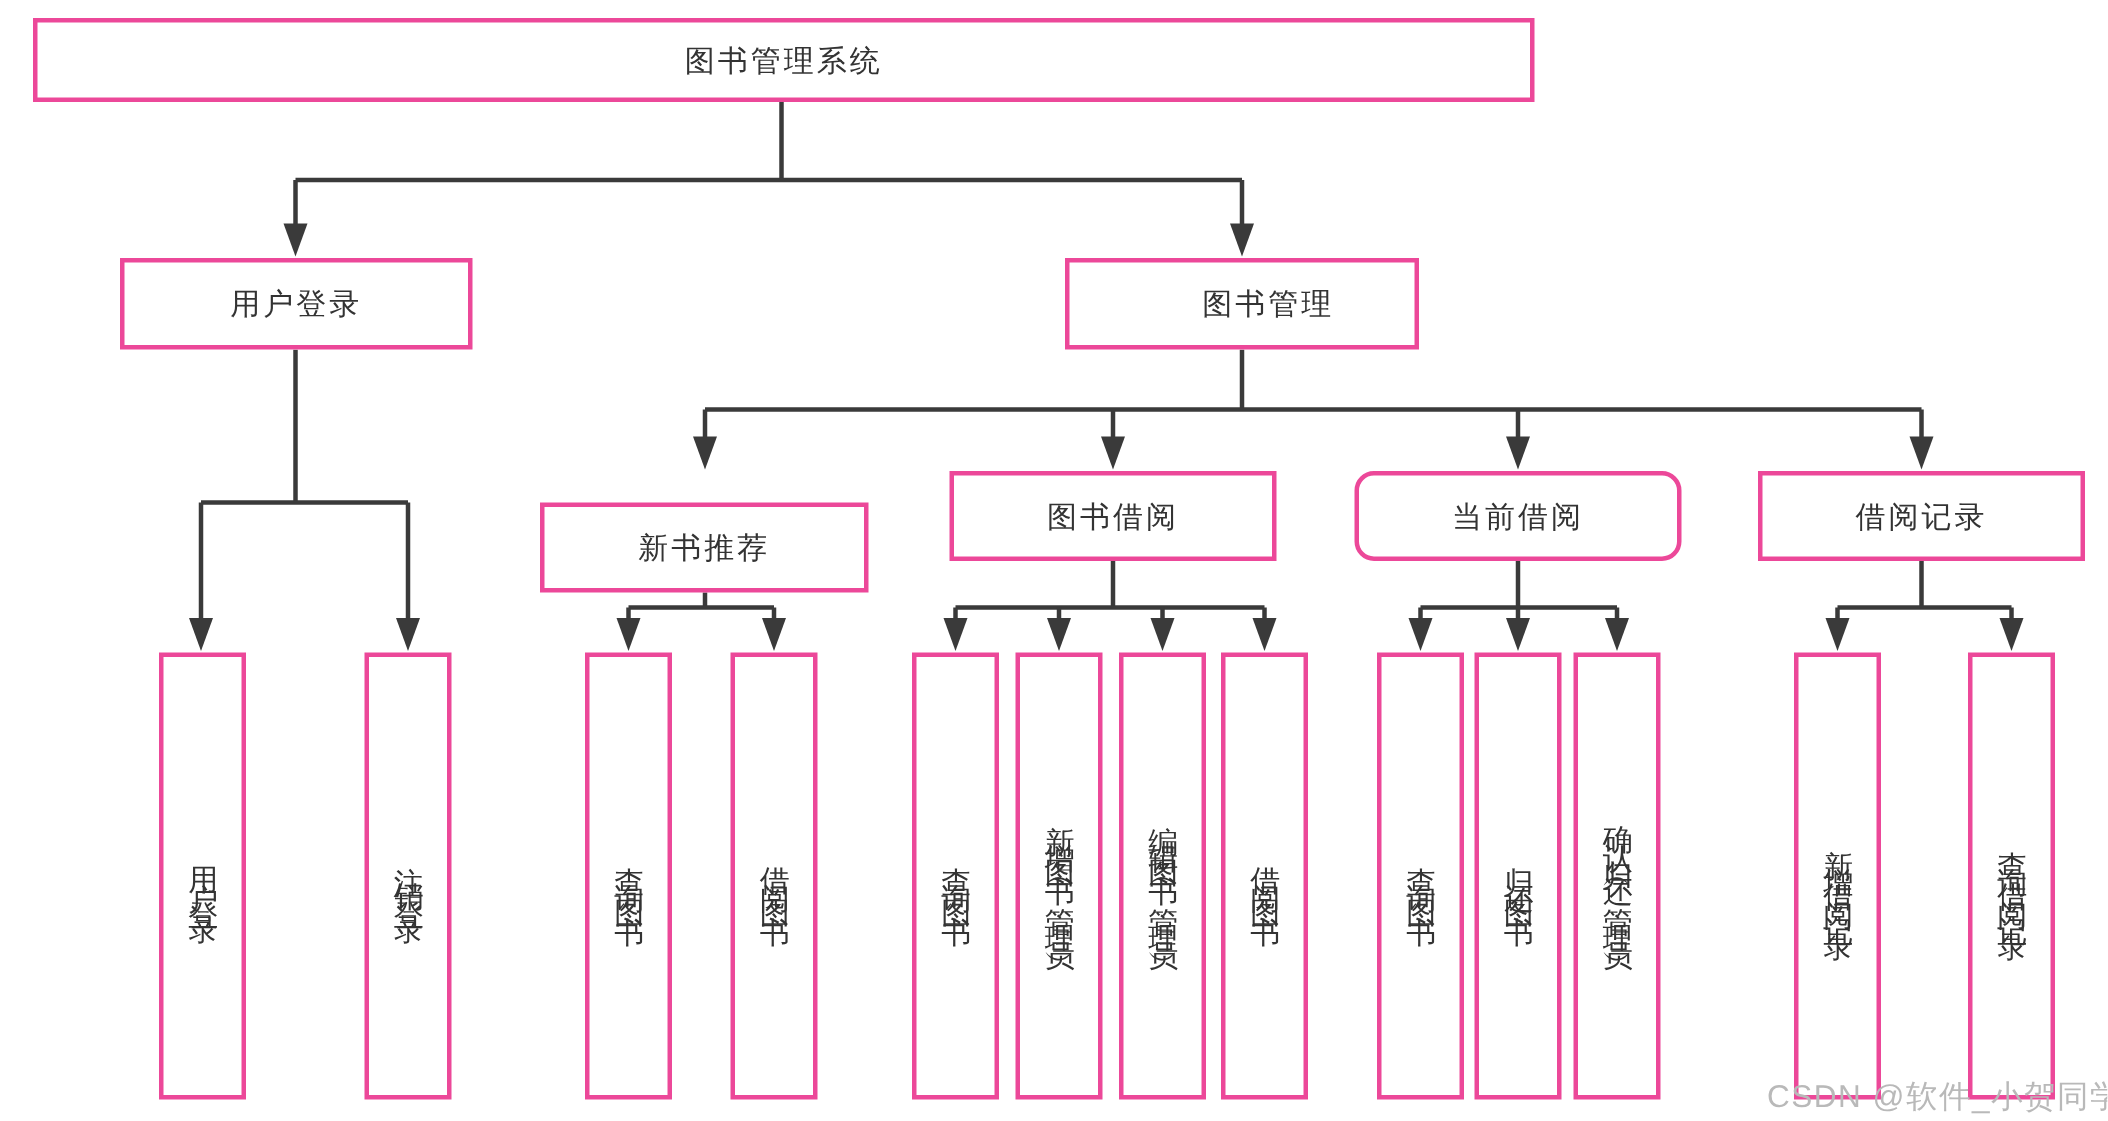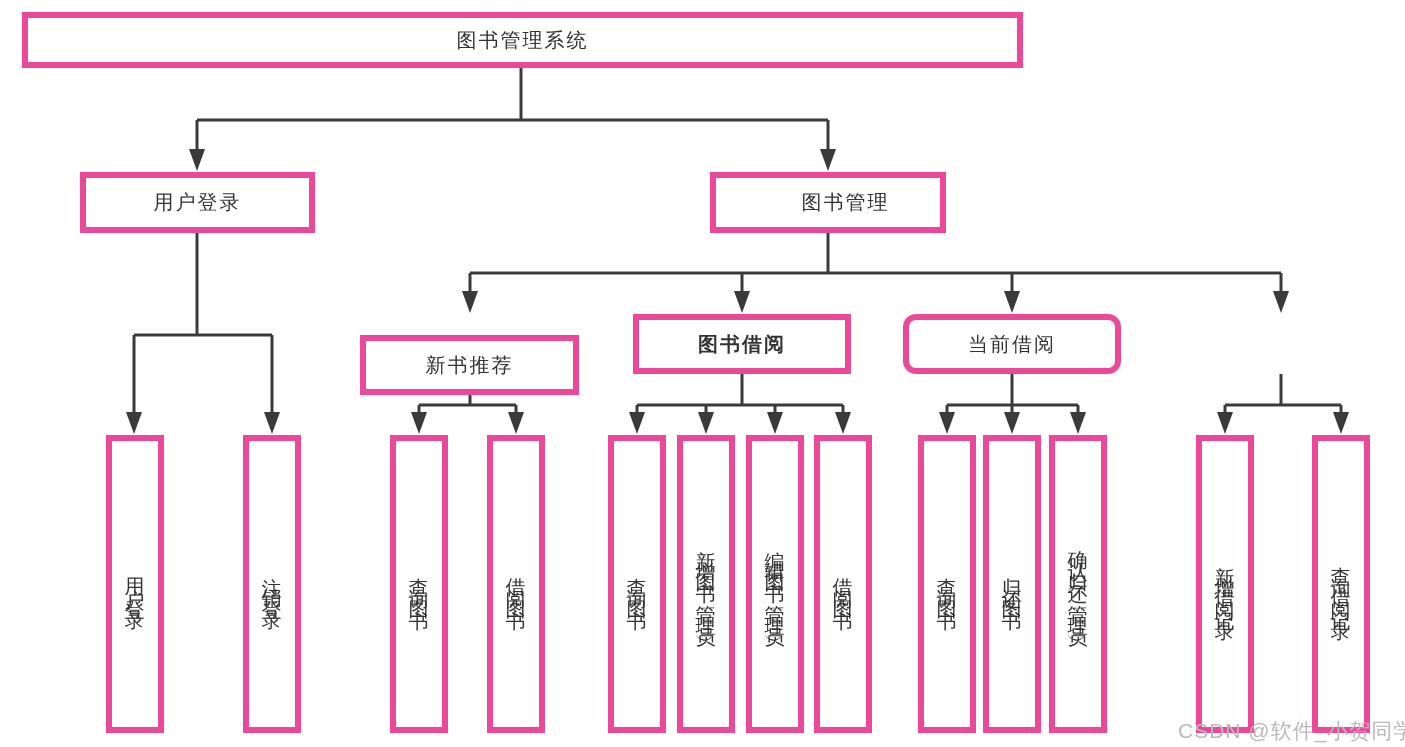--- a/index.html
+++ b/index.html
@@ -15,21 +15,21 @@
   .connectors {
     position: absolute;
     left: 0; top: 0;
     width: 1405px; height: 747px;
     z-index: 1;
   }
   .node {
     position: absolute;
     box-sizing: border-box;
     background: #ffffff;
-    border: 6px solid #ec4899;
+    border: 3px solid #ec4899;
     display: flex;
     align-items: center;
     justify-content: center;
     z-index: 2;
   }
   .node-h {
     font-size: 20px;
     letter-spacing: 2px;
     white-space: nowrap;
   }
@@ -120,25 +120,28 @@
   <div class="node node-h" style="left:80px; top:172px; width:235px; height:61px;">
     <span>用户登录</span>
   </div>
   <div class="node node-h" style="left:710px; top:172px; width:236px; height:61px;padding-left:35px;">
     <span>图书管理</span>
   </div>
 
   <div class="node node-h" style="left:360px; top:314px; width:219px; height:60px;margin-top:21px;">
     <span>新书推荐</span>
   </div>
-  <div class="node node-h" style="left:633px; top:314px; width:218px; height:60px;font-weight:bold;">
+  <div class="node node-h" style="left:633px; top:314px; width:218px; height:60px;">
     <span>图书借阅</span>
   </div>
   <div class="node node-h" style="left:903px; top:314px; width:218px; height:60px;border-radius:13px;">
     <span>当前借阅</span>
+  </div>
+  <div class="node node-h" style="left:1172px; top:314px; width:218px; height:60px;">
+    <span>借阅记录</span>
   </div>
 
   <div class="node node-v" style="left:106px; top:435px; width:58px; height:298px;">
     <span class="vtext">用户登录</span>
   </div>
   <div class="node node-v" style="left:243px; top:435px; width:58px; height:298px;">
     <span class="vtext">注销登录</span>
   </div>
   <div class="node node-v" style="left:390px; top:435px; width:58px; height:298px;">
     <span class="vtext">查询图书</span>

